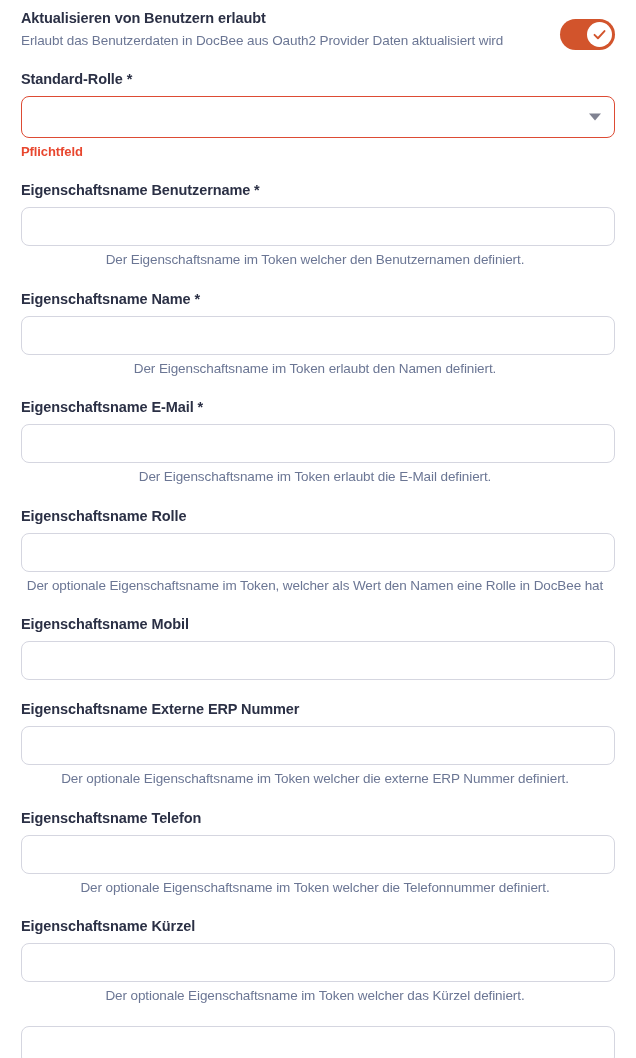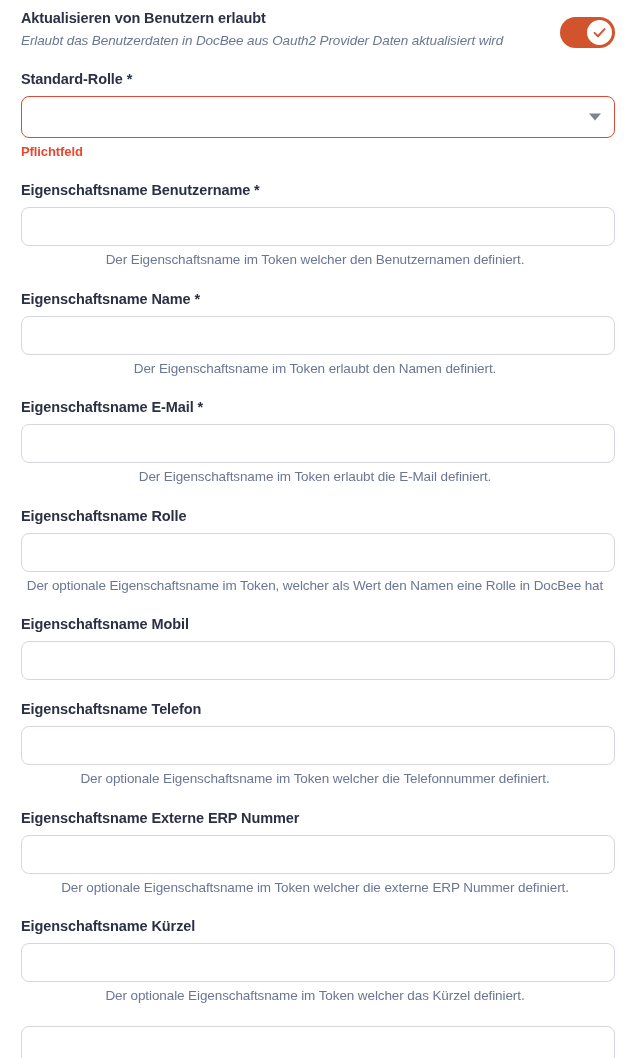--- a/index.html
+++ b/index.html
@@ -17,21 +17,21 @@
   }
 
   .form-root {
     padding: 0 21px;
     width: 636px;
   }
 
   
   .toggle-row {
     display: flex;
-    align-items: center;
+    align-items: flex-end;
     justify-content: space-between;
     padding-top: 9px;
   }
   .toggle-texts {
     flex: 1 1 auto;
     min-width: 0;
   }
   .toggle-title {
     font-size: 14.5px;
     font-weight: 700;
@@ -39,21 +39,20 @@
     line-height: 19px;
     letter-spacing: -0.1px;
   }
   .toggle-desc {
     font-size: 13.5px;
     font-weight: 400;
     color: #6b7694;
     line-height: 19px;
     margin-top: 3px;
     letter-spacing: -0.1px;
-    font-style: italic;
   }
   .switch {
     flex: 0 0 auto;
     width: 55px;
     height: 31px;
     border-radius: 16px;
     background: #d2542c;
     position: relative;
     margin-top: 5px;
     cursor: pointer;
@@ -180,32 +179,32 @@
     <input class="control" type="text" placeholder="" style="">
     <div class="helper-text">Der optionale Eigenschaftsname im Token, welcher als Wert den Namen eine Rolle in DocBee hat</div>
   </div>
 
   <div class="field">
     <div class="field-label">Eigenschaftsname Mobil</div>
     <input class="control" type="text" placeholder="" style="">
   </div>
 
   <div class="field">
+    <div class="field-label">Eigenschaftsname Externe ERP Nummer</div>
+    <input class="control" type="text" placeholder="" style="">
+    <div class="helper-text">Der optionale Eigenschaftsname im Token welcher die externe ERP Nummer definiert.</div>
+  </div>
+
+  <div class="field">
     <div class="field-label">Eigenschaftsname Telefon</div>
     <input class="control" type="text" placeholder="" style="">
     <div class="helper-text">Der optionale Eigenschaftsname im Token welcher die Telefonnummer definiert.</div>
   </div>
 
   <div class="field">
-    <div class="field-label">Eigenschaftsname Externe ERP Nummer</div>
-    <input class="control" type="text" placeholder="" style="">
-    <div class="helper-text">Der optionale Eigenschaftsname im Token welcher die externe ERP Nummer definiert.</div>
-  </div>
-
-  <div class="field">
     <div class="field-label">Eigenschaftsname Kürzel</div>
     <input class="control" type="text" placeholder="" style="">
     <div class="helper-text">Der optionale Eigenschaftsname im Token welcher das Kürzel definiert.</div>
   </div>
 
   <div class="field">
     <input class="control" type="text" placeholder="" style="">
     <div class="helper-text">Der optionale Eigenschaftsname im Token, welcher als Wert den Namen einer Abteilung in DocBee hat.</div>
   </div>
 

